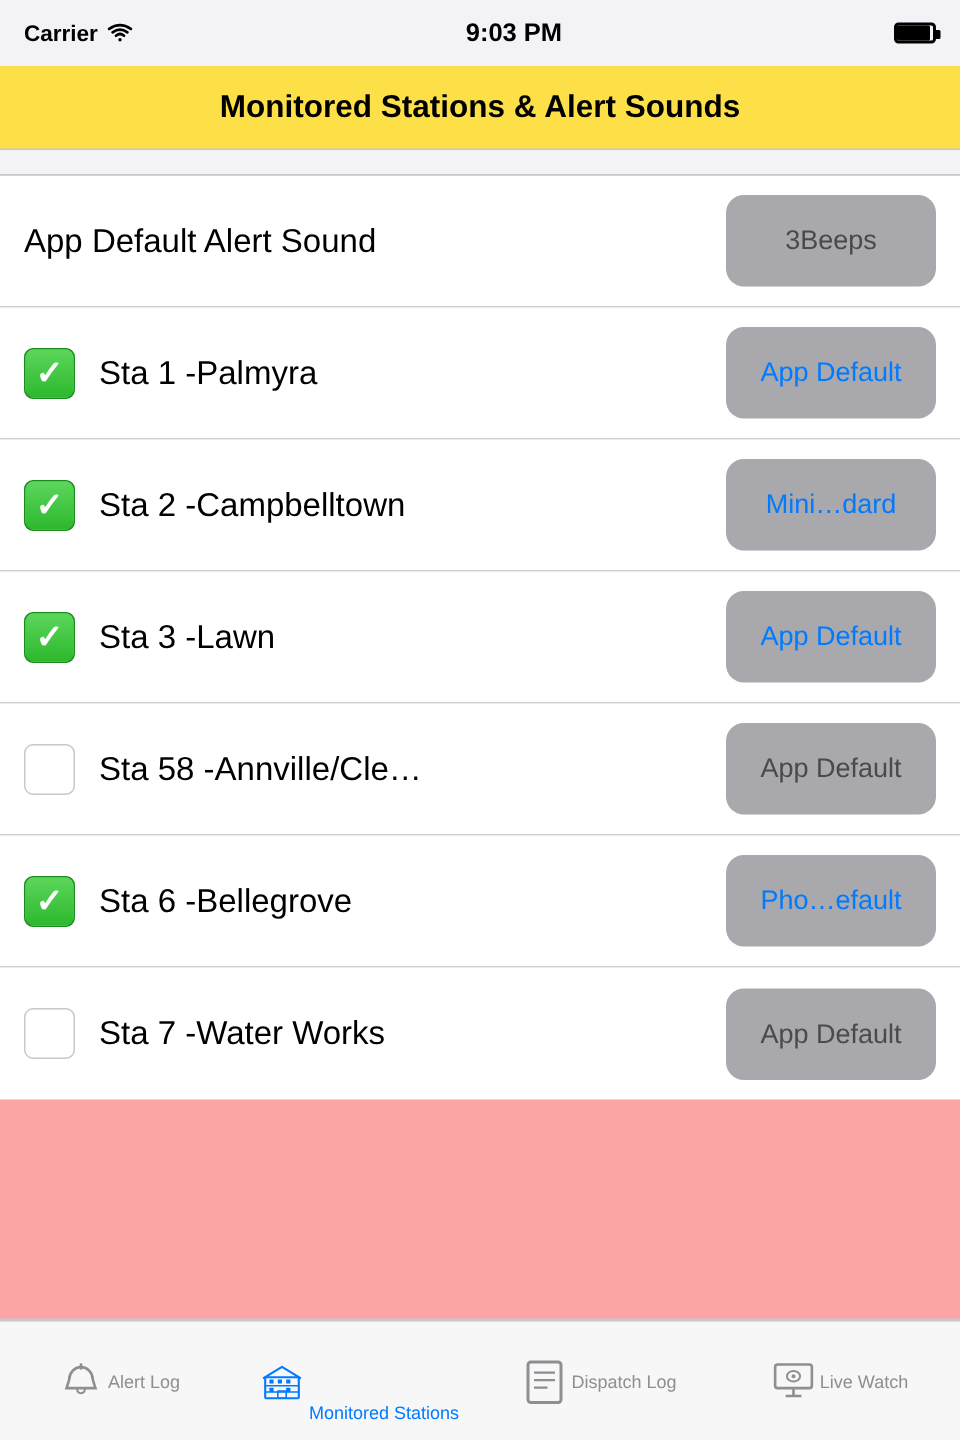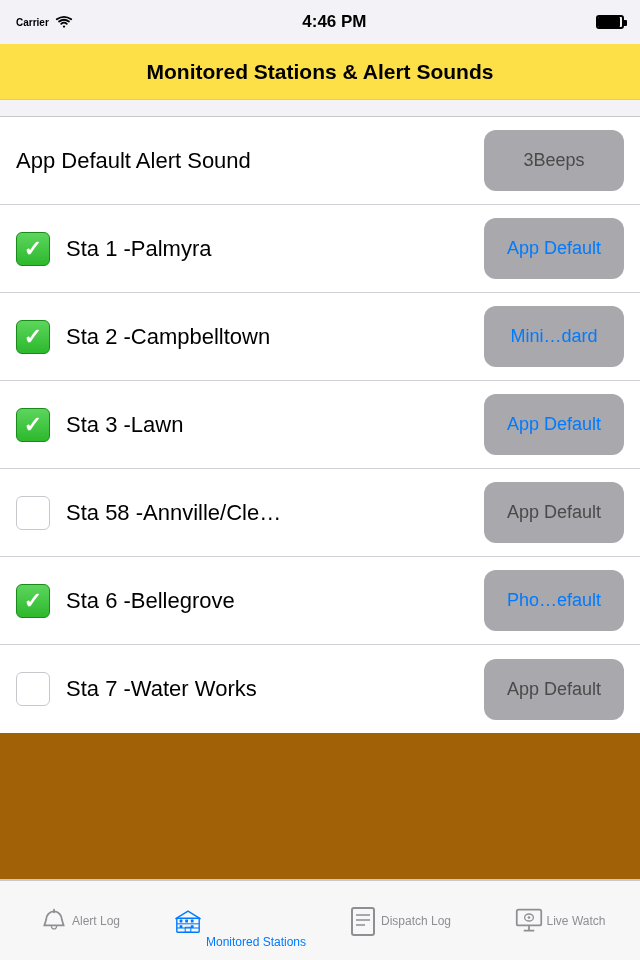--- a/index.html
+++ b/index.html
@@ -15,21 +15,21 @@
 
     
     #status-bar {
       height: 44px;
       background: #f2f2f7;
       display: flex;
       align-items: center;
       justify-content: space-between;
       padding: 0 16px;
     }
-    .status-left { font-size: 10px; font-weight: 600; display: flex; align-items: center; gap: 6px; justify-content: space-between; }
+    .status-left { font-size: 15px; font-weight: 600; display: flex; align-items: center; gap: 6px; justify-content: space-between; }
     .status-center { font-size: 17px; font-weight: 600; }
     .status-right { display: flex; align-items: center; gap: 4px; }
     .battery-icon {
       width: 28px; height: 14px; border: 2px solid #000; border-radius: 3px; position: relative;
     }
     .battery-icon::after {
       content: ''; position: absolute; right: -5px; top: 3px; width: 3px; height: 6px;
       background: #000; border-radius: 0 1px 1px 0;
     }
     .battery-fill {
@@ -48,21 +48,21 @@
     }
     #nav-title {
       font-size: 21px;
       font-weight: 700;
       color: #000;
       text-align: center;
     }
 
     
     #list-container {
-      background: #a16207;
+      background: #fca5a5;
       margin: 16px 0 0 0;
       border-top: 1px solid #c8c7cc;
       border-bottom: 1px solid #c8c7cc;
       overflow-y: auto;
       height: calc(960px - 44px - 56px - 16px - 80px);
     }
 
     .list-item {
       display: flex;
       align-items: center;
@@ -182,21 +182,21 @@
   <div class="status-left">
     <span>Carrier</span>
 
     <svg width="18" height="14" viewBox="0 0 20 15">
       <path d="M10 12.5 L10 12.5" stroke="#000" stroke-width="2.5" stroke-linecap="round"></path>
       <path d="M7 9.5 Q10 7 13 9.5" stroke="#000" stroke-width="2" fill="none" stroke-linecap="round"></path>
       <path d="M4.5 7 Q10 3 15.5 7" stroke="#000" stroke-width="2" fill="none" stroke-linecap="round"></path>
       <path d="M2 4.5 Q10 -1 18 4.5" stroke="#000" stroke-width="2" fill="none" stroke-linecap="round"></path>
     </svg>
   </div>
-  <div class="status-center">4:46 PM</div>
+  <div class="status-center">9:03 PM</div>
   <div class="status-right">
     <div class="battery-icon">
       <div class="battery-fill"></div>
     </div>
   </div>
 </div>
 
 <div id="nav-bar">
   <div id="nav-title">Monitored Stations &amp; Alert Sounds</div>
 </div>

